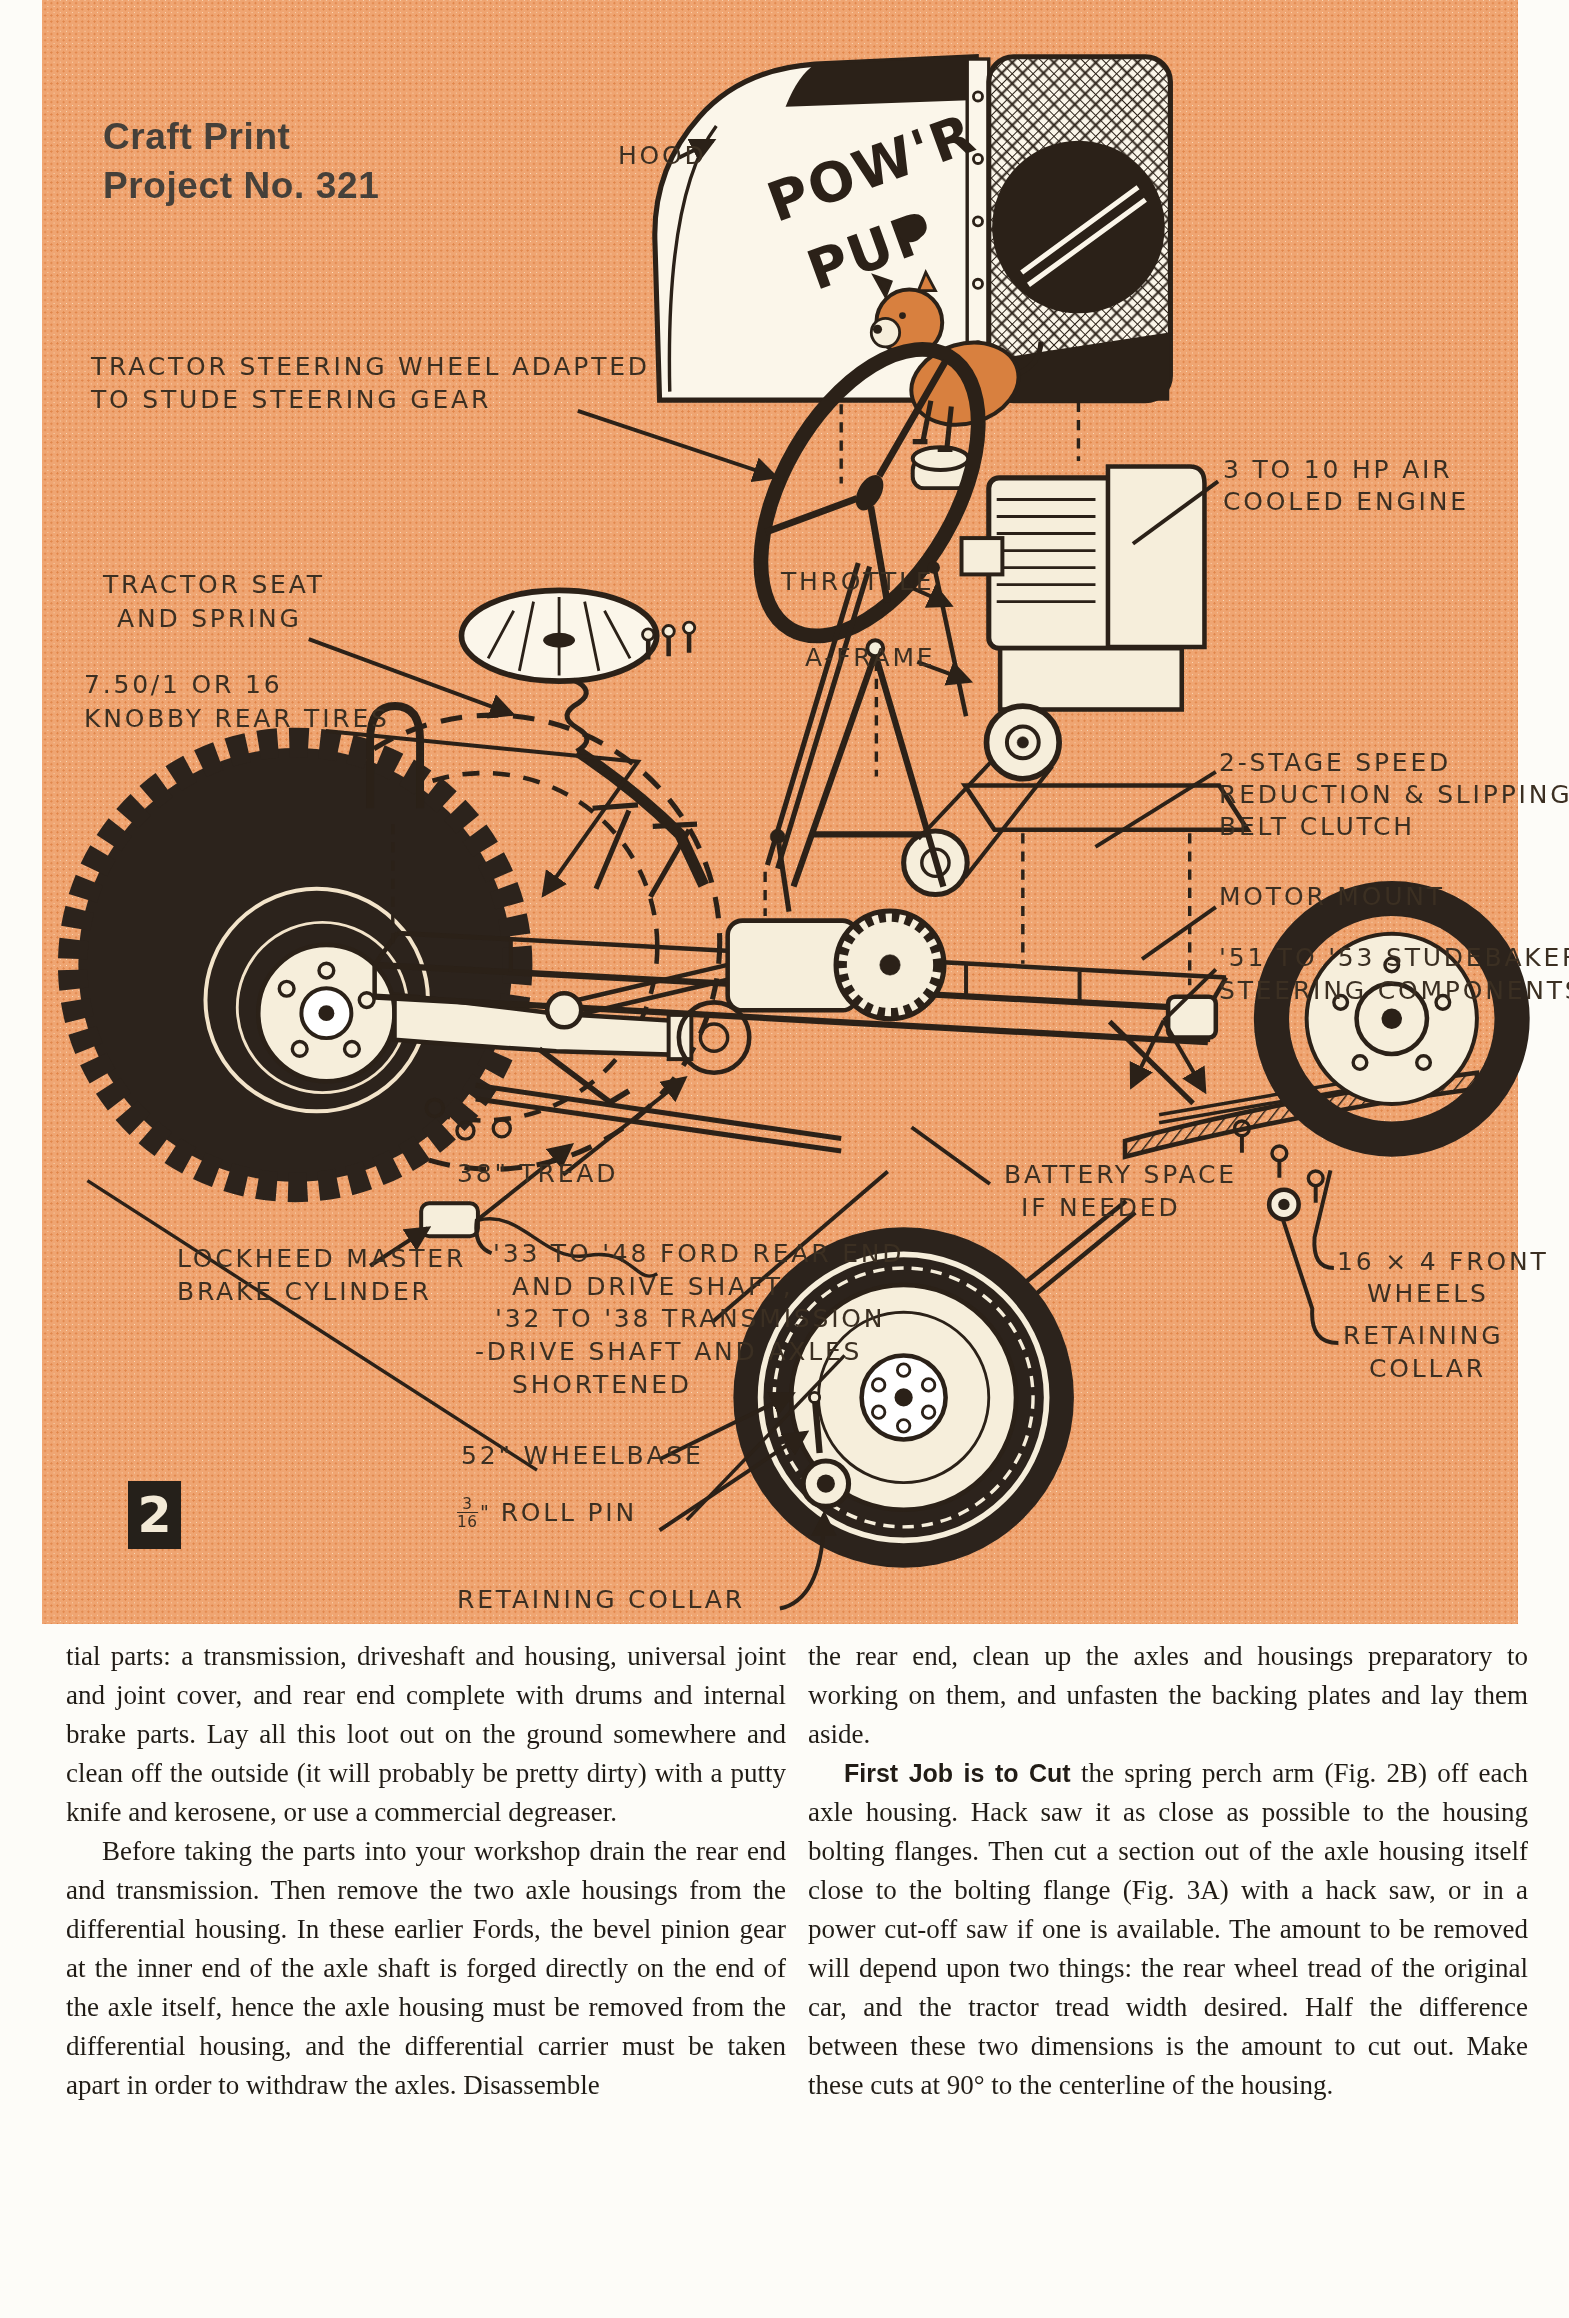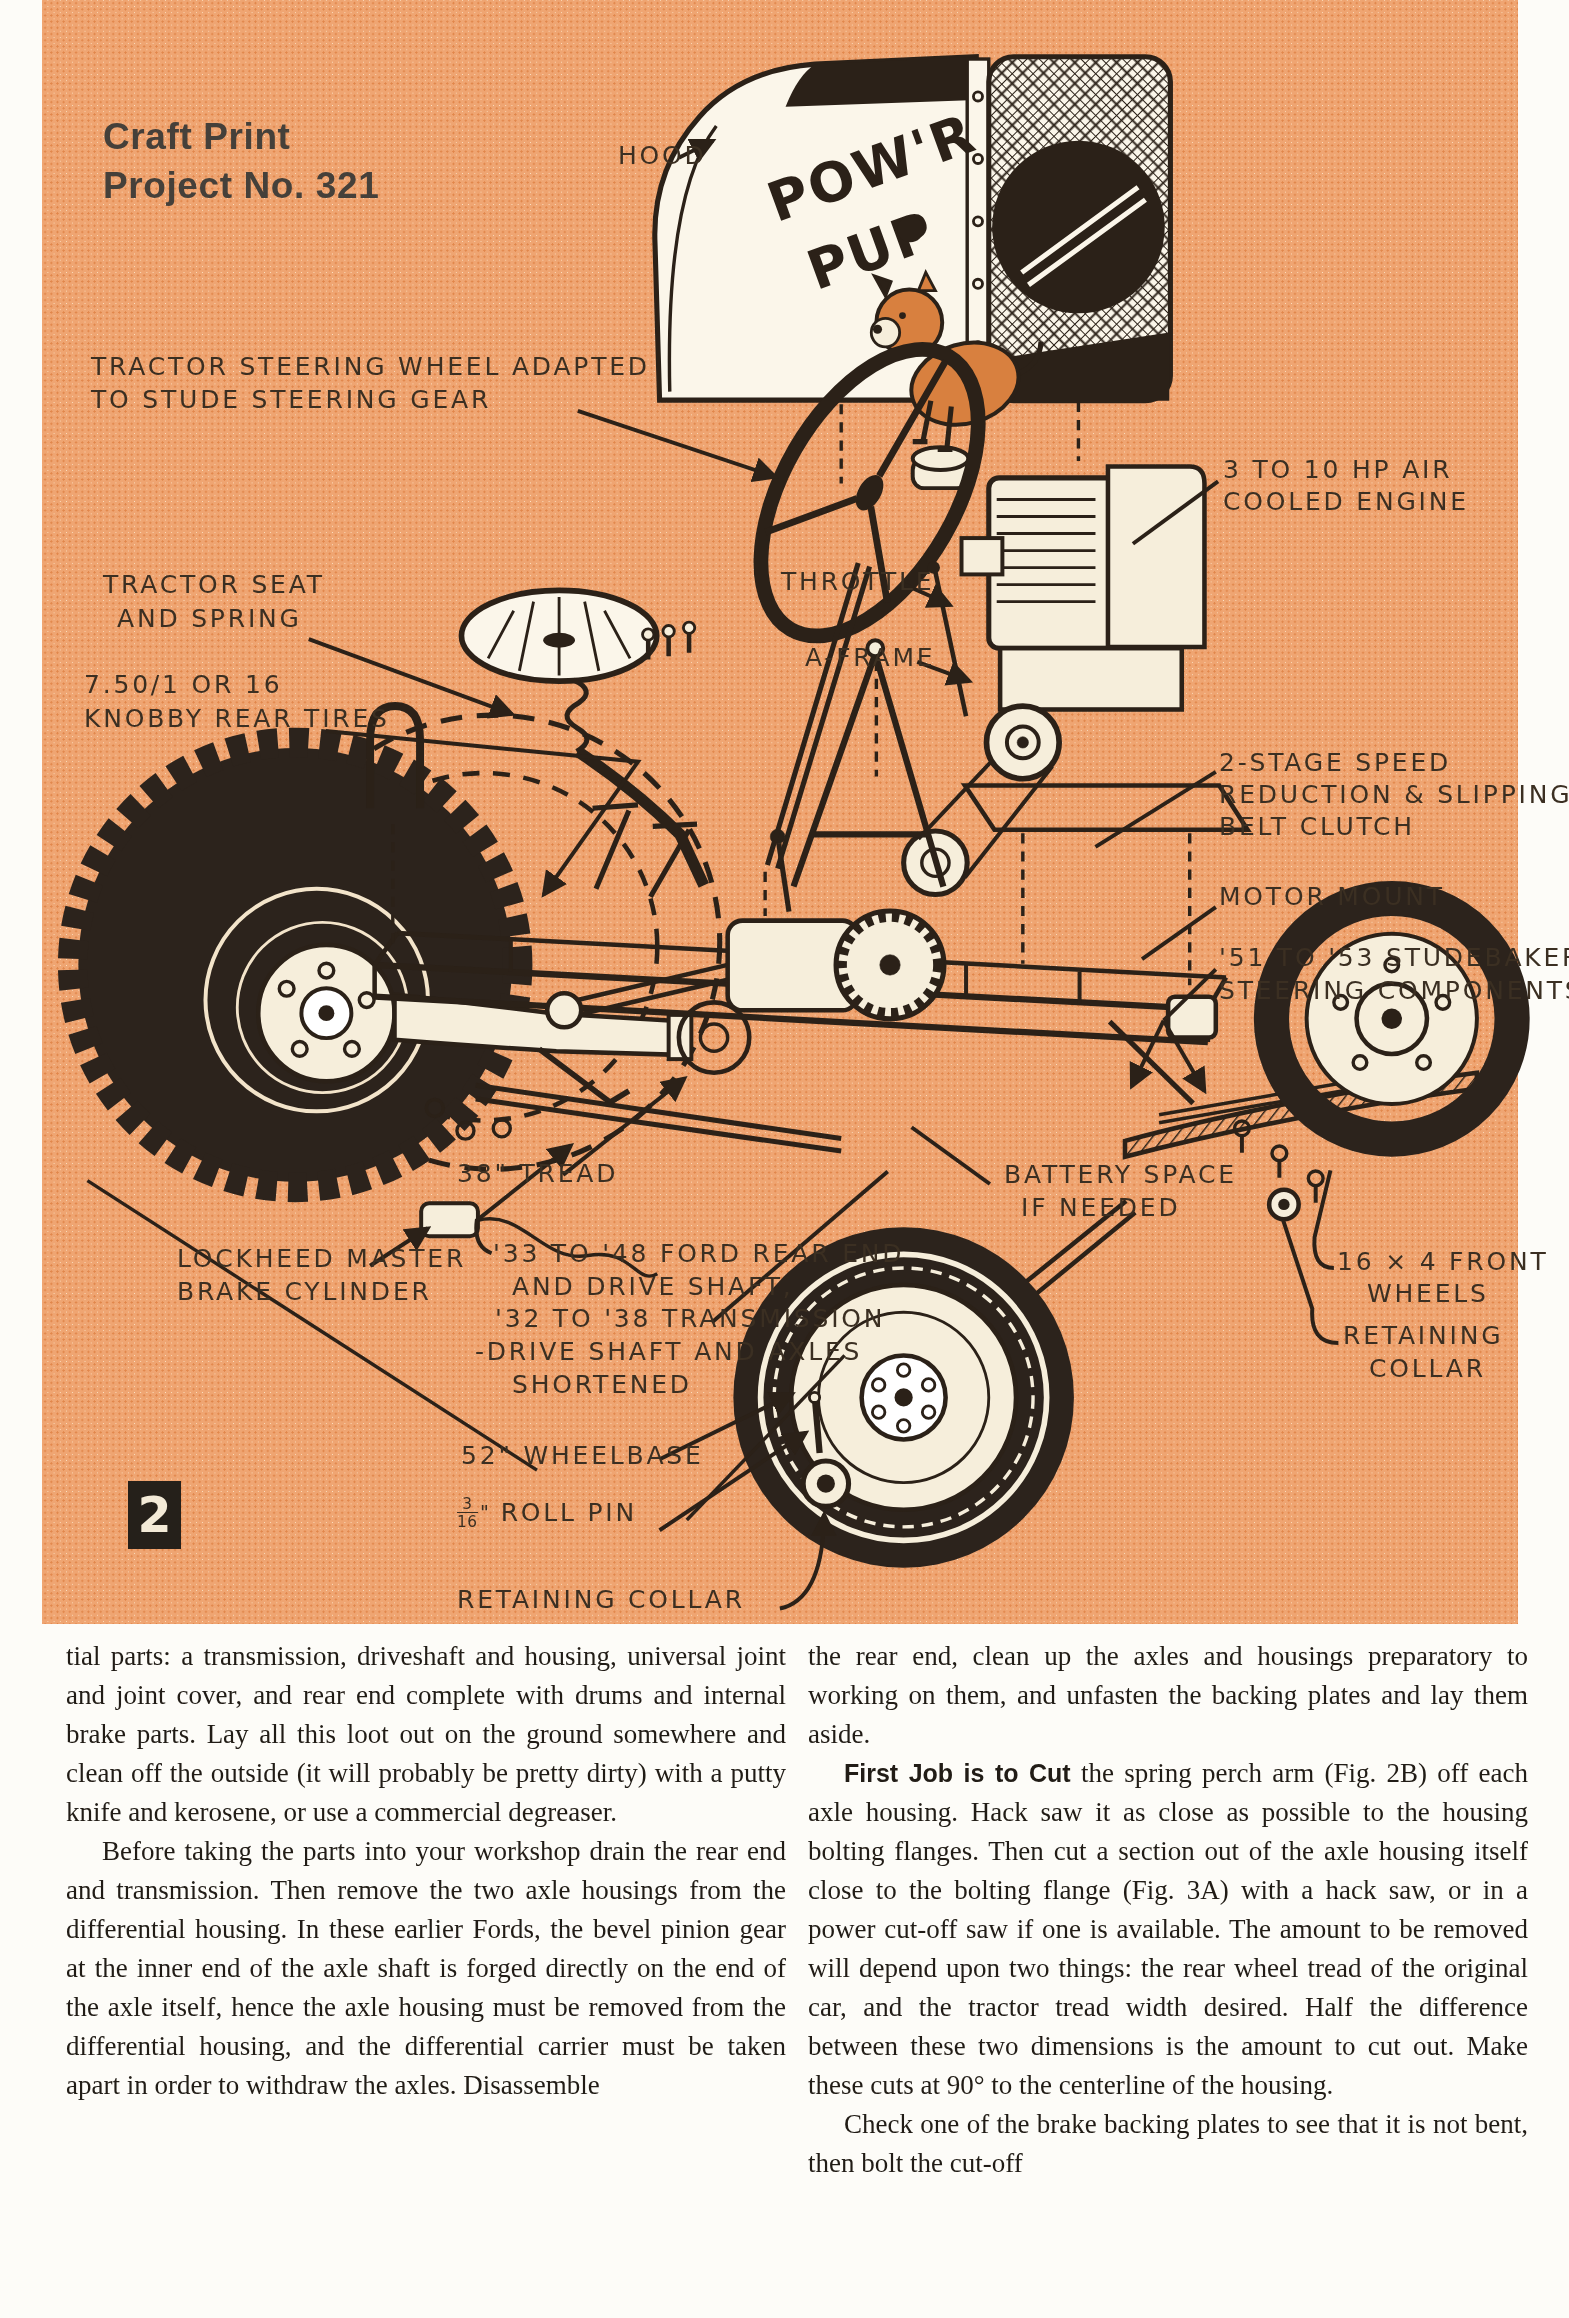--- a/index.html
+++ b/index.html
@@ -342,16 +342,15 @@
     <span>2</span>
   </div>
 
   <div class="article" id="colL">
     <p>tial parts: a transmission, driveshaft and housing, universal joint and joint cover, and rear end complete with drums and internal brake parts. Lay all this loot out on the ground somewhere and clean off the outside (it will probably be pretty dirty) with a putty knife and kerosene, or use a commercial degreaser.</p>
     <p class="indent">Before taking the parts into your workshop drain the rear end and transmission. Then remove the two axle housings from the differential housing. In these earlier Fords, the bevel pinion gear at the inner end of the axle shaft is forged directly on the end of the axle itself, hence the axle housing must be removed from the differential housing, and the differential carrier must be taken apart in order to withdraw the axles. Disassemble</p>
   </div>
   <div class="article" id="colR">
     <p>the rear end, clean up the axles and housings preparatory to working on them, and unfasten the backing plates and lay them aside.</p>
     <p class="indent"><span class="boldlead">First Job is to Cut</span><span> the spring perch arm (Fig. 2B) off each axle housing. Hack saw it as close as possible to the housing bolting flanges. Then cut a section out of the axle housing itself close to the bolting flange (Fig. 3A) with a hack saw, or in a power cut-off saw if one is available. The amount to be removed will depend upon two things: the rear wheel tread of the original car, and the tractor tread width desired. Half the difference between these two dimensions is the amount to cut out. Make these cuts at 90° to the centerline of the housing.</span></p>
-    <p class="indent">Check one of the brake backing plates to see that it is not bent, then bolt the cut-off</p>
   </div>
 </div>
 
 
 </body></html>

